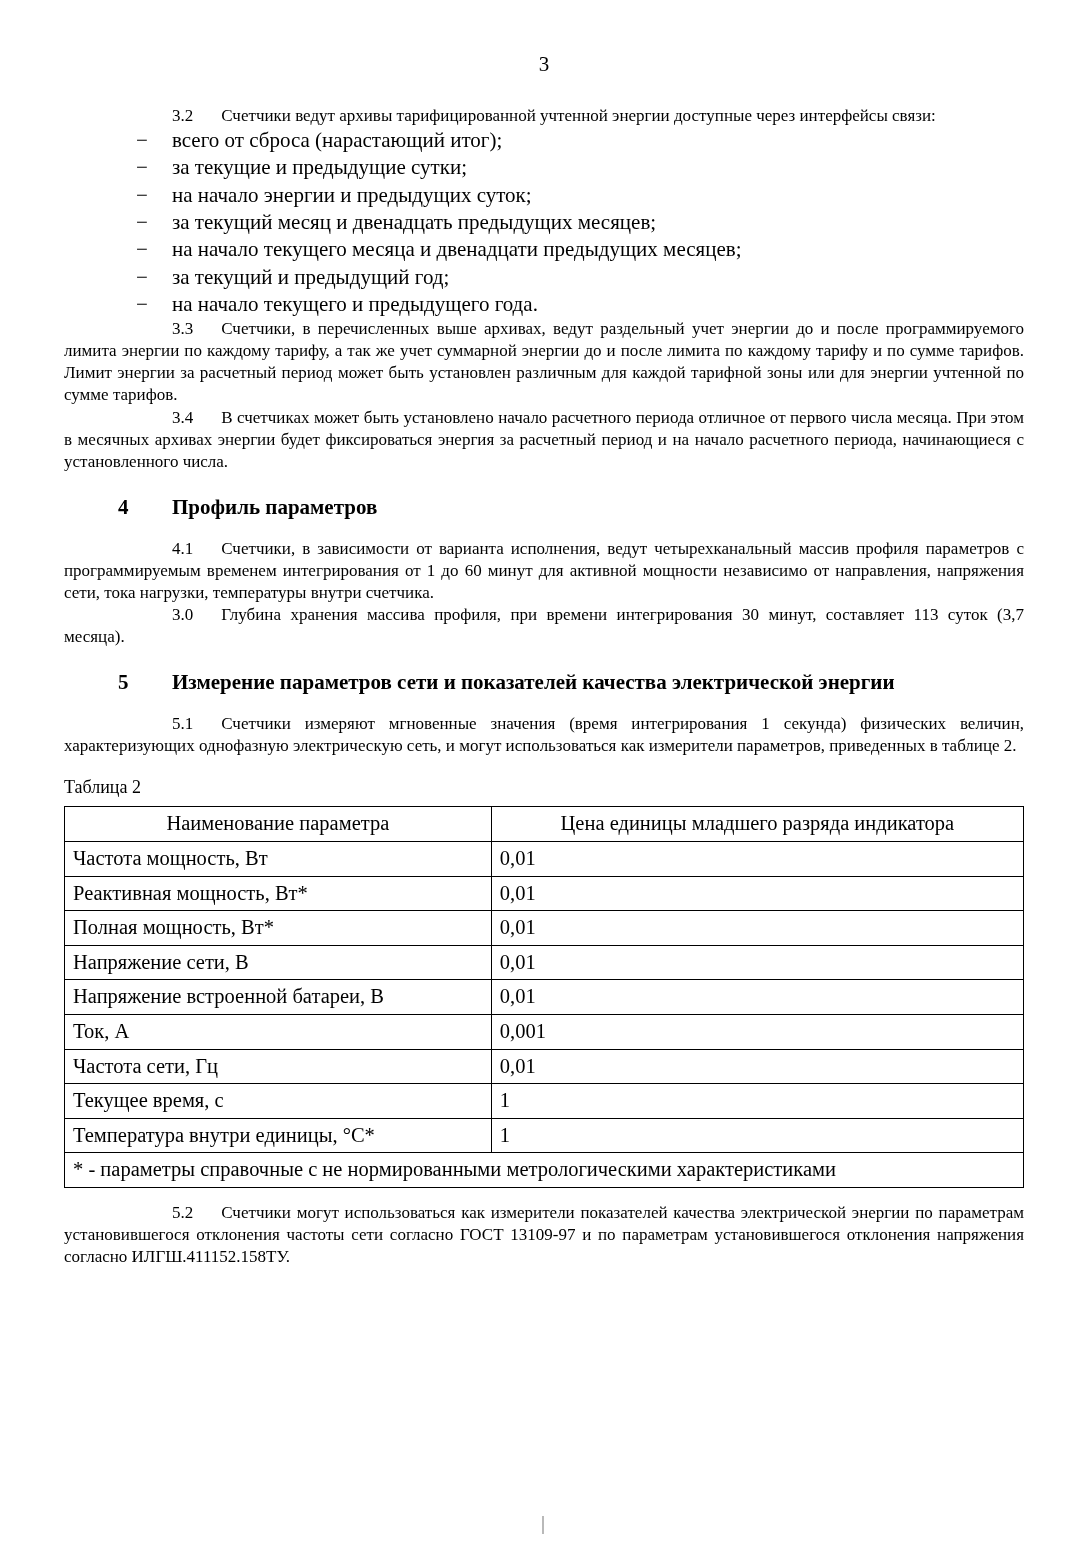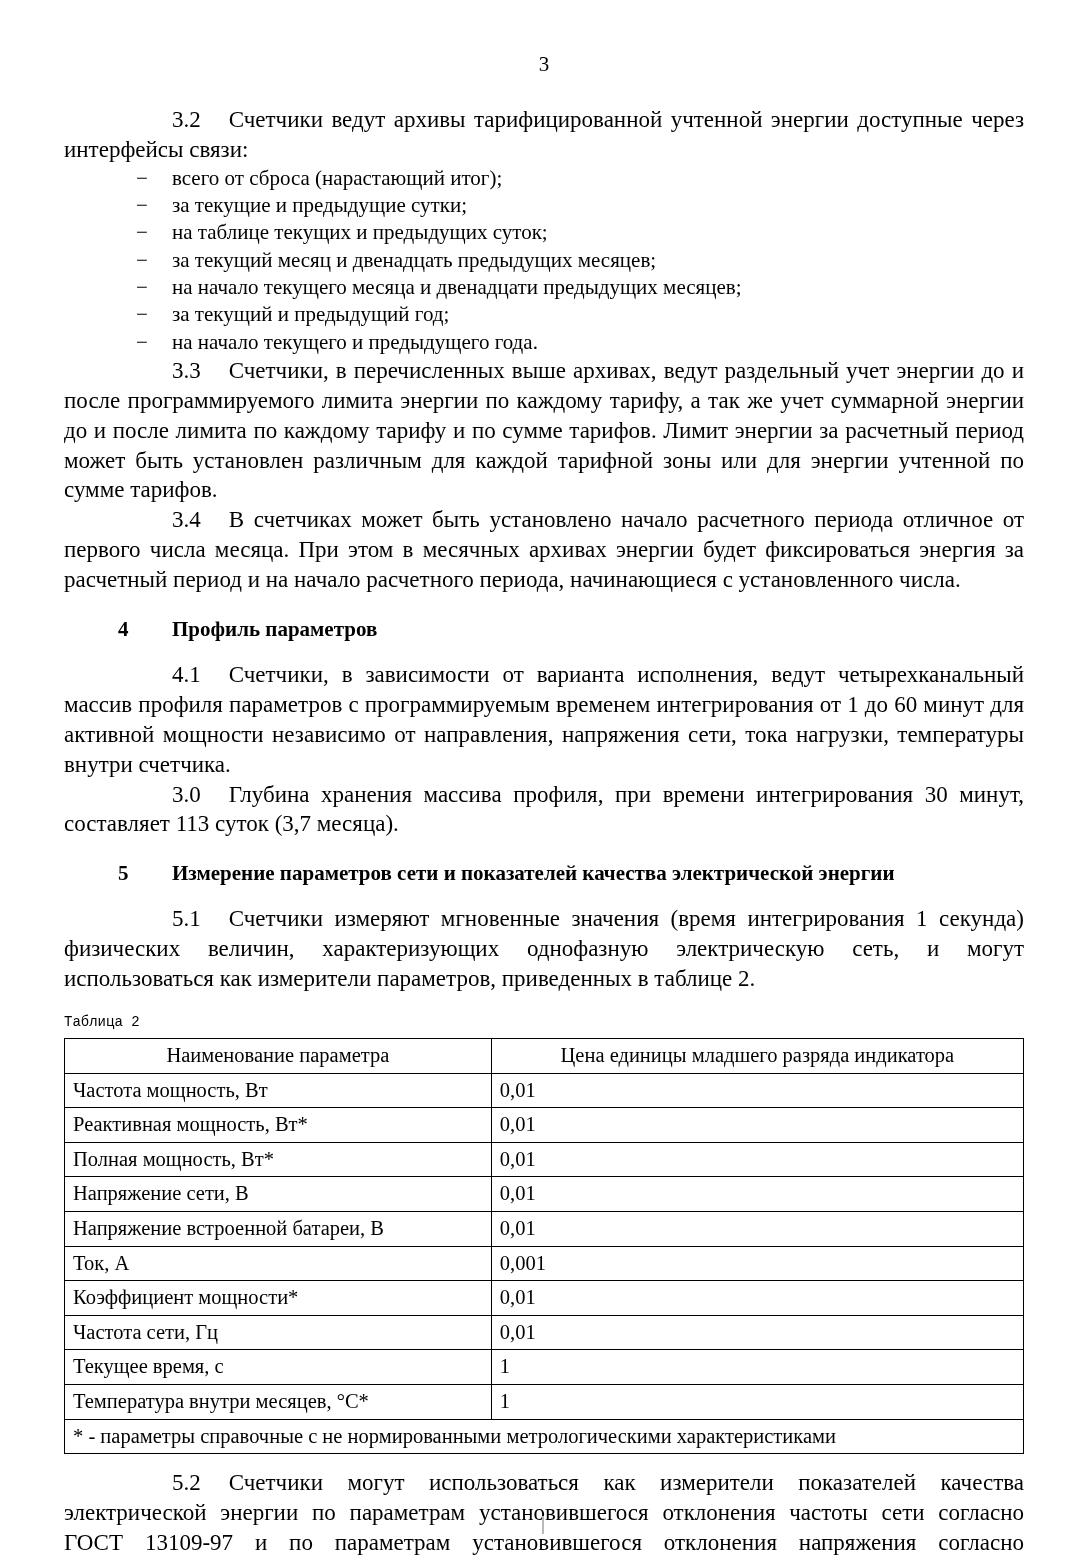--- a/index.html
+++ b/index.html
@@ -18,21 +18,21 @@
     box-sizing: border-box;
     padding: 40px 62px 40px 64px;
   }
   .page-number {
     text-align: center;
     font-size: 21px;
     margin: 12px 0 28px 0;
     letter-spacing: 0;
   }
   p.para {
-    font-size: 23px;
+    font-size: 17px;
     line-height: 1.30;
     text-align: justify;
     margin: 0 0 0 0;
     text-indent: 54px;
     hyphens: manual;
   }
   .num {
     display: inline-block;
     min-width: 26px;
   }
@@ -67,23 +67,22 @@
     display: flex;
   }
   h2.heading .hnum {
     display: inline-block;
     width: 54px;
     padding-left: 54px;
     box-sizing: content-box;
   }
   .spacer-sm { height: 14px; }
   .table-caption {
-    font-size: 14px;
+    font-size: 18px;
     margin: 20px 0 8px 0;
-    font-family: Liberation Mono, monospace;
   }
   table.params {
     border-collapse: collapse;
     width: 100%;
     font-size: 20.5px;
     table-layout: fixed;
   }
   table.params th, table.params td {
     border: 1.6px solid #000000;
     padding: 4px 8px 5px 8px;
@@ -120,21 +119,21 @@
 
 <div class="page">
 
   <div class="page-number">3</div>
 
   <p class="para"><span class="num">3.2</span><span class="numgap"></span><span>Счетчики ведут архивы тарифицированной учтенной энергии доступные через интерфейсы связи:</span></p>
 
   <ul class="dashlist">
     <li><span class="dash">−</span><span>всего от сброса (нарастающий итог);</span></li>
     <li><span class="dash">−</span><span>за текущие и предыдущие сутки;</span></li>
-    <li><span class="dash">−</span><span>на таблице текущих и предыдущих суток;</span></li>
+    <li><span class="dash">−</span><span>на начало энергии и предыдущих суток;</span></li>
     <li><span class="dash">−</span><span>за текущий месяц и двенадцать предыдущих месяцев;</span></li>
     <li><span class="dash">−</span><span>на начало текущего месяца и двенадцати предыдущих месяцев;</span></li>
     <li><span class="dash">−</span><span>за текущий и предыдущий год;</span></li>
     <li><span class="dash">−</span><span>на начало текущего и предыдущего года.</span></li>
   </ul>
 
   <p class="para"><span class="num">3.3</span><span class="numgap"></span><span>Счетчики, в перечисленных выше архивах, ведут раздельный учет энергии до и после программируемого лимита энергии по каждому тарифу, а так же учет суммарной энергии до и после лимита по каждому тарифу и по сумме тарифов. Лимит энергии за расчетный период может быть установлен различным для каждой тарифной зоны или для энергии учтенной по сумме тарифов.</span></p>
 
   <p class="para"><span class="num">3.4</span><span class="numgap"></span><span>В счетчиках может быть установлено начало расчетного периода отличное от первого числа месяца. При этом в месячных архивах энергии будет фиксироваться энергия за расчетный период и на начало расчетного периода, начинающиеся с установленного числа.</span></p>
 
@@ -186,33 +185,29 @@
       </tr>
       <tr>
         <td class="name">Напряжение встроенной батареи, В</td>
         <td class="value">0,01</td>
       </tr>
       <tr>
         <td class="name">Ток, А</td>
         <td class="value">0,001</td>
       </tr>
       <tr>
-        <td class="name">Коэффициент мощности*</td>
-        <td class="value">0,01</td>
-      </tr>
-      <tr>
         <td class="name">Частота сети, Гц</td>
         <td class="value">0,01</td>
       </tr>
       <tr>
         <td class="name">Текущее время, с</td>
         <td class="value">1</td>
       </tr>
       <tr>
-        <td class="name">Температура внутри месяцев, °С*</td>
+        <td class="name">Температура внутри единицы, °С*</td>
         <td class="value">1</td>
       </tr>
       <tr>
         <td class="footnote" colspan="2">* - параметры справочные с не нормированными метрологическими характеристиками</td>
       </tr>
     </tbody>
   </table>
 
   <div class="spacer-sm"></div>
 

